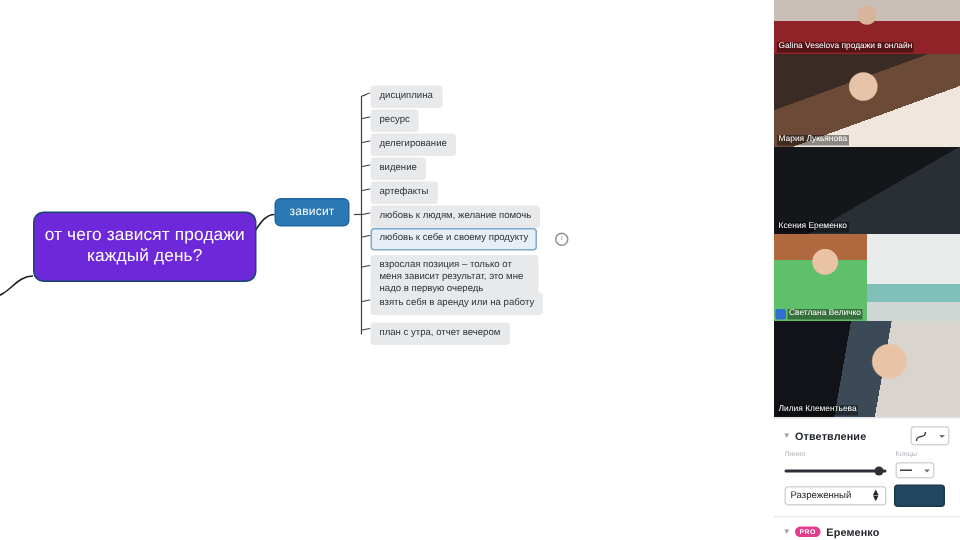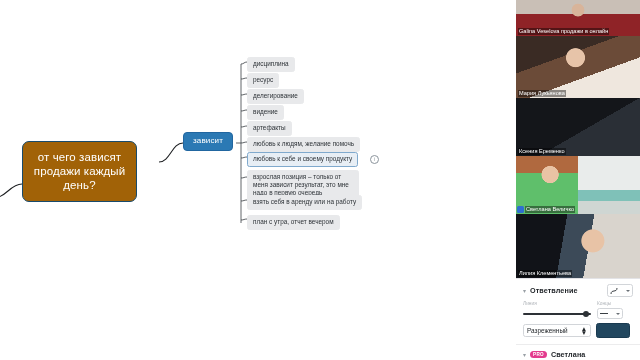--- a/index.html
+++ b/index.html
@@ -32,24 +32,24 @@
   #edges {
     position: absolute;
     left: 0; top: 0;
     width: 516px; height: 360px;
     pointer-events: none;
   }
 
   .root-node {
     position: absolute;
     left: 22px; top: 141px;
-    width: 115px;
+    width: 149px;
     box-sizing: border-box;
     padding: 8px 6px 9px 6px;
-    background: #a16207;
+    background: #6d28d9;
     border: 1px solid #184a6b;
     border-radius: 7px;
     color: #ffffff;
     font-size: 11.5px;
     line-height: 14px;
     text-align: center;
     letter-spacing: .1px;
   }
 
   .branch-node {
@@ -430,18 +430,18 @@
           <span class="stepper">▲<br>▼</span>
         </div>
         <div class="color-swatch"></div>
       </div>
 
       <div class="divider"></div>
 
       <div class="prop-section">
         <span class="caret">▾</span>
         <span class="pro-badge">PRO</span>
-        <span class="sect-title">Светлана</span>
+        <span class="sect-title">Еременко</span>
       </div>
 
     </div>
   </div>
 </div>
 
 </body></html>

